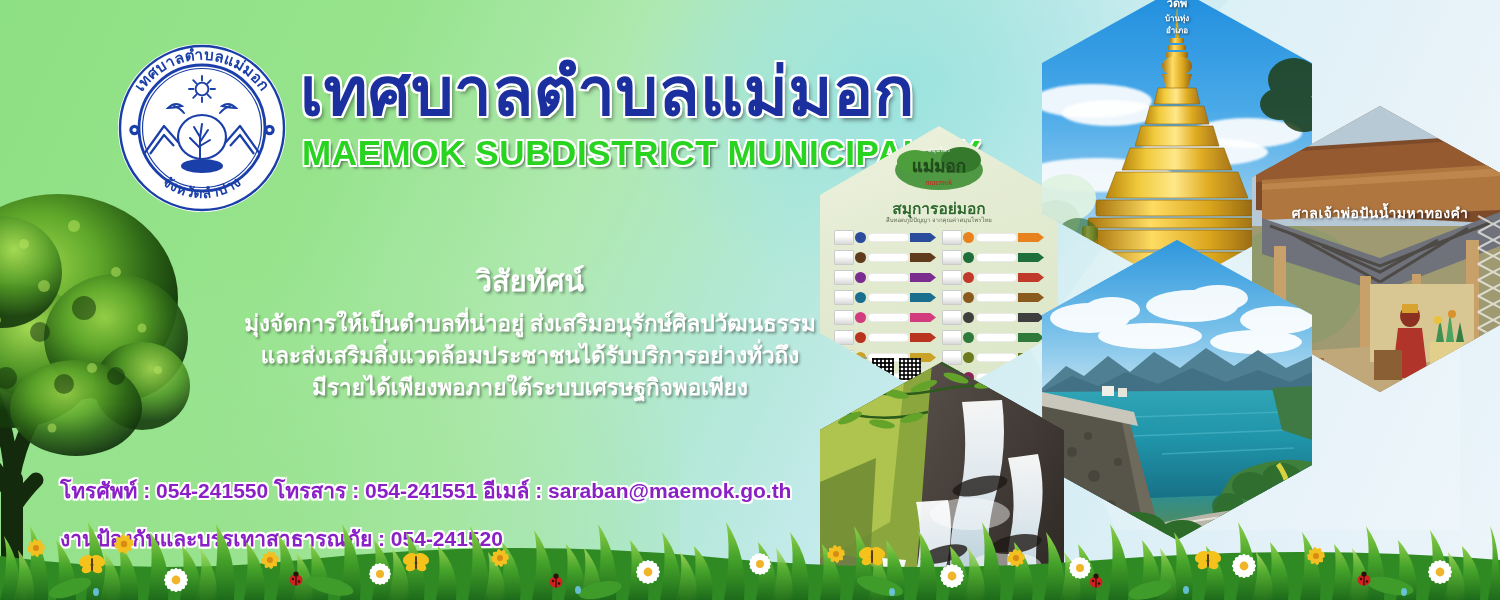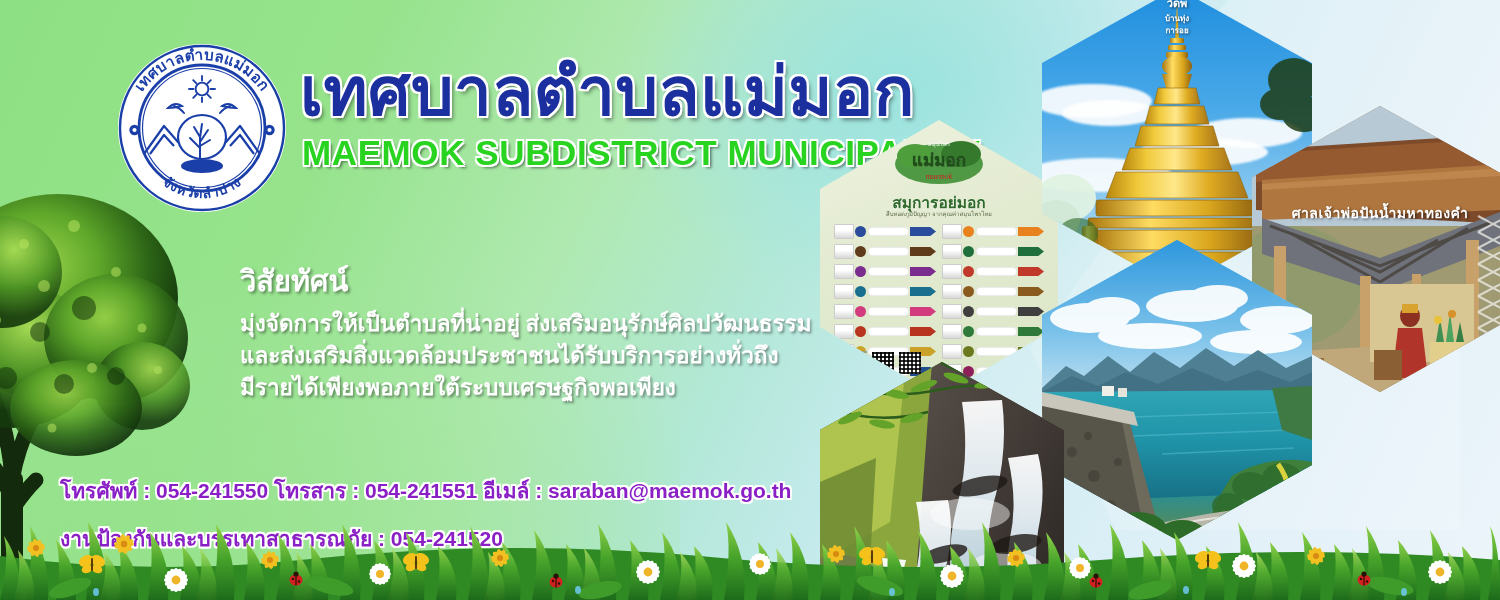--- a/index.html
+++ b/index.html
@@ -82,21 +82,21 @@
   #title-sub {
     position:absolute; left:302px; top:172px;
     font-size:31px; font-weight:bold;
     color:#ffffff;
     letter-spacing:.4px;
     white-space:nowrap;
     text-shadow:2px 3px 3px rgba(0,0,0,.42);
   }
 
   
-  #vision { position:absolute; left:240px; top:258px; width:580px; }
+  #vision { position:absolute; left:240px; top:258px; width:580px; text-align:center; }
   #vision-heading {
     font-size:29px; font-weight:bold; color:#ffffff;
     text-shadow:2px 2px 3px rgba(0,0,0,.40);
     margin-bottom:4px;
   }
   .vision-line {
     font-size:22.5px; font-weight:bold; color:#ffffff;
     line-height:1.42;
     text-shadow:1.6px 1.8px 2.6px rgba(0,0,0,.40);
     white-space:nowrap;
@@ -130,21 +130,21 @@
   .hex-cap {
     position:absolute; left:0; right:0;
     text-align:center;
     color:#fff; font-weight:bold;
     text-shadow:1px 1px 3px rgba(0,0,0,.6);
     white-space:nowrap;
     overflow:hidden;
   }
 
   
-  #hex-herb { left:14px; top:126px; width:238px; height:276px;
+  #hex-herb { left:14px; top:132px; width:238px; height:276px;
     background:linear-gradient(160deg,#eef2de 0%,#e2ead0 45%,#dbe6c6 100%);padding-left:48px; }
   #herb-logo {
     position:absolute; left:50%; top:14px; transform:translateX(-50%);
     width:96px; height:52px;
   }
   #herb-title {
     position:absolute; left:0; right:0; top:70px; text-align:center;
     font-size:15.5px; font-weight:bold; color:#2f6a2c;
     text-shadow:0 1px 1px rgba(255,255,255,.9);
   }
@@ -537,21 +537,21 @@
 
           <g>
             <ellipse cx="24" cy="210" rx="30" ry="24" fill="#dff2e2" opacity=".95"></ellipse>
             <ellipse cx="14" cy="232" rx="24" ry="20" fill="#cfe8d4" opacity=".9"></ellipse>
             <ellipse cx="36" cy="246" rx="20" ry="16" fill="#2f6a2a" opacity=".6"></ellipse>
           </g>
         </svg>
       </div>
       <div class="hex-cap" id="pagoda-cap">วัดพ</div>
       <div class="hex-cap" id="pagoda-cap2">บ้านทุ่ง</div>
-      <div class="hex-cap" id="pagoda-cap3">การอย</div>
+      <div class="hex-cap" id="pagoda-cap3">อำเภอ</div>
     </div>
 
     <div class="hex" id="hex-shrine">
       <div class="hex-inner">
         <svg width="256" height="286" viewBox="0 0 256 286" style="position:absolute;left:0;top:0;">
 
           <rect x="0" y="0" width="256" height="286" fill="#b8c9d6"></rect>
           <rect x="0" y="120" width="256" height="166" fill="#9f9a72"></rect>
           <ellipse cx="40" cy="180" rx="70" ry="60" fill="#8d9a6b" opacity=".8"></ellipse>
 

